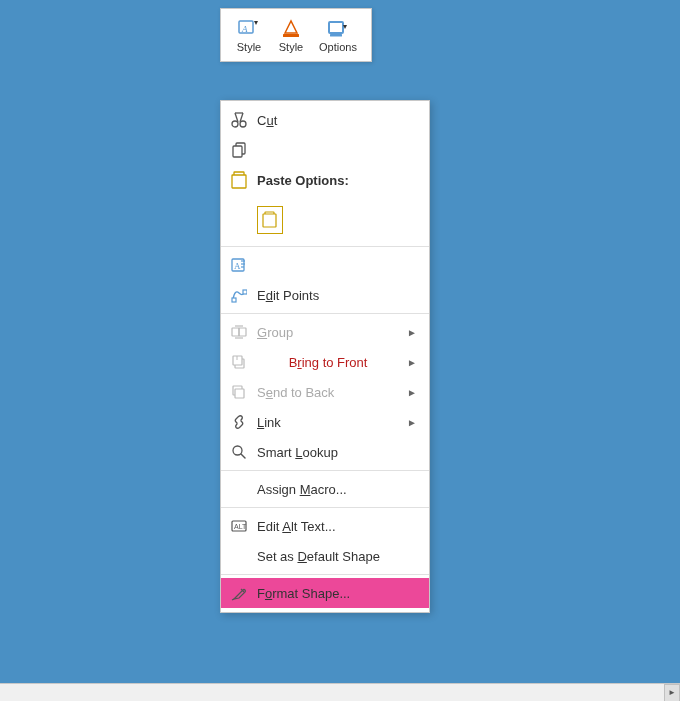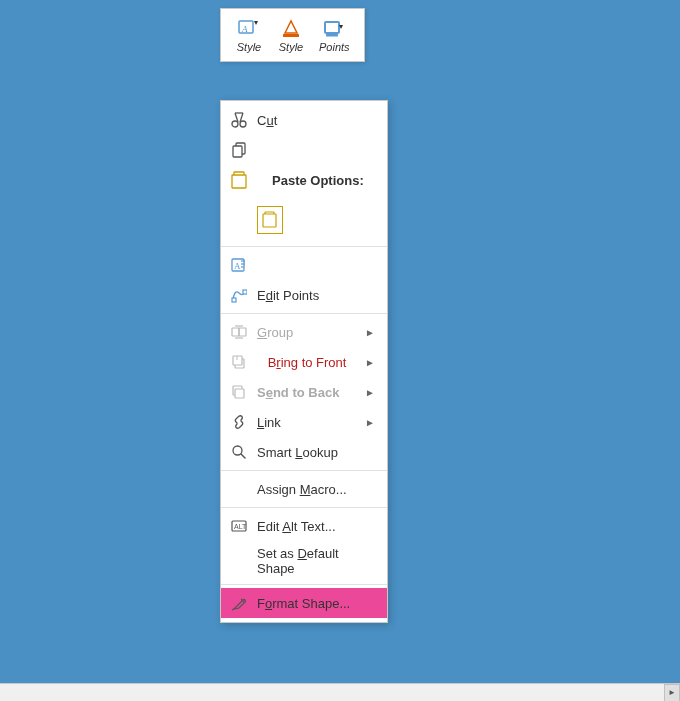--- a/index.html
+++ b/index.html
@@ -32,37 +32,36 @@
       flex-direction: column;
       align-items: center;
       padding: 2px 6px;
       gap: 2px;
       min-width: 40px;
     }
 
     .toolbar-item-label {
       font-size: 11px;
       color: #333;
-      font-style: italic;
     }
 
     .toolbar-icon {
       width: 24px;
       height: 22px;
       display: flex;
       align-items: center;
       justify-content: center;
     }
 
     
     .context-menu {
       position: absolute;
       top: 100px;
       left: 220px;
-      width: 168px;
+      width: 210px;
       background: white;
       border: 1px solid #c8c8c8;
       box-shadow: 2px 2px 8px rgba(0,0,0,0.2);
       padding: 4px 0;
     }
 
     .menu-item {
       display: flex;
       align-items: center;
       padding: 5px 12px 5px 8px;
@@ -191,21 +190,21 @@
   </div>
 
   <div class="toolbar-item">
     <div class="toolbar-icon">
       <svg width="22" height="18" viewBox="0 0 22 18">
         <rect x="2" y="3" width="14" height="11" rx="1" fill="none" stroke="#5b9bd5" stroke-width="2"></rect>
         <rect x="3" y="15" width="12" height="2.5" fill="#5b9bd5" rx="0.5"></rect>
         <polygon points="18,6 22,6 20,10" fill="#333" transform="translate(-2,0)"></polygon>
       </svg>
     </div>
-    <span class="toolbar-item-label">Points</span>
+    <span class="toolbar-item-label">Options</span>
   </div>
 </div>
 
 <div class="context-menu">
 
   <div class="menu-item">
     <div class="menu-icon">
       <svg width="16" height="16" viewBox="0 0 16 16">
         <circle cx="4" cy="12" r="3" fill="none" stroke="#555" stroke-width="1.3"></circle>
         <circle cx="12" cy="12" r="3" fill="none" stroke="#555" stroke-width="1.3"></circle>
@@ -220,21 +219,21 @@
   <div class="menu-item">
     <div class="menu-icon">
       <svg width="16" height="16" viewBox="0 0 16 16">
         <rect x="5" y="1" width="9" height="11" rx="1" fill="none" stroke="#555" stroke-width="1.3"></rect>
         <rect x="2" y="4" width="9" height="11" rx="1" fill="white" stroke="#555" stroke-width="1.3"></rect>
       </svg>
     </div>
   </div>
 
   <div class="menu-item" style="align-items:flex-start; flex-direction:column; padding-left:36px;">
-    <div style="display:flex;align-items:center;gap:23px;padding-left:0px;margin-left:-28px;text-align:center;">
+    <div style="display:flex;align-items:center;gap:8px;padding-left:0px;margin-left:-28px;text-align:center;">
       <div class="menu-icon">
         <svg width="18" height="18" viewBox="0 0 18 18">
           <rect x="4" y="1" width="10" height="5" rx="0.5" fill="white" stroke="#c8a000" stroke-width="1.3"></rect>
           <rect x="2" y="4" width="14" height="13" rx="0.5" fill="white" stroke="#c8a000" stroke-width="1.3"></rect>
         </svg>
       </div>
       <span class="menu-text" style="font-weight:600;">Paste Options:</span>
     </div>
     <div class="paste-options-row" style="padding-left:0;margin-top:4px;">
       <div class="paste-icon-box">
@@ -298,21 +297,21 @@
     <span class="menu-arrow">►</span>
   </div>
 
   <div class="menu-item disabled">
     <div class="menu-icon">
       <svg width="16" height="16" viewBox="0 0 16 16">
         <rect x="2" y="2" width="9" height="9" rx="0.5" fill="none" stroke="#bbb" stroke-width="1.2"></rect>
         <rect x="4" y="5" width="9" height="9" rx="0.5" fill="white" stroke="#bbb" stroke-width="1.2"></rect>
       </svg>
     </div>
-    <span class="menu-text" style="color:#aaa;font-weight:bold;">S<span class="underline-char">e</span>nd to Back</span>
+    <span class="menu-text" style="color:#aaa;">S<span class="underline-char">e</span>nd to Back</span>
     <span class="menu-arrow">►</span>
   </div>
 
   <div class="menu-item">
     <div class="menu-icon">
       <svg width="16" height="16" viewBox="0 0 16 16">
         <path d="M6,10 Q4,12 5,13.5 Q6.5,15 8.5,13.5 L11,11 Q12.5,9.5 11,8 L10,7" fill="none" stroke="#555" stroke-width="1.3" stroke-linecap="round"></path>
         <path d="M10,6 Q12,4 11,2.5 Q9.5,1 7.5,2.5 L5,5 Q3.5,6.5 5,8 L6,9" fill="none" stroke="#555" stroke-width="1.3" stroke-linecap="round"></path>
       </svg>
     </div>

